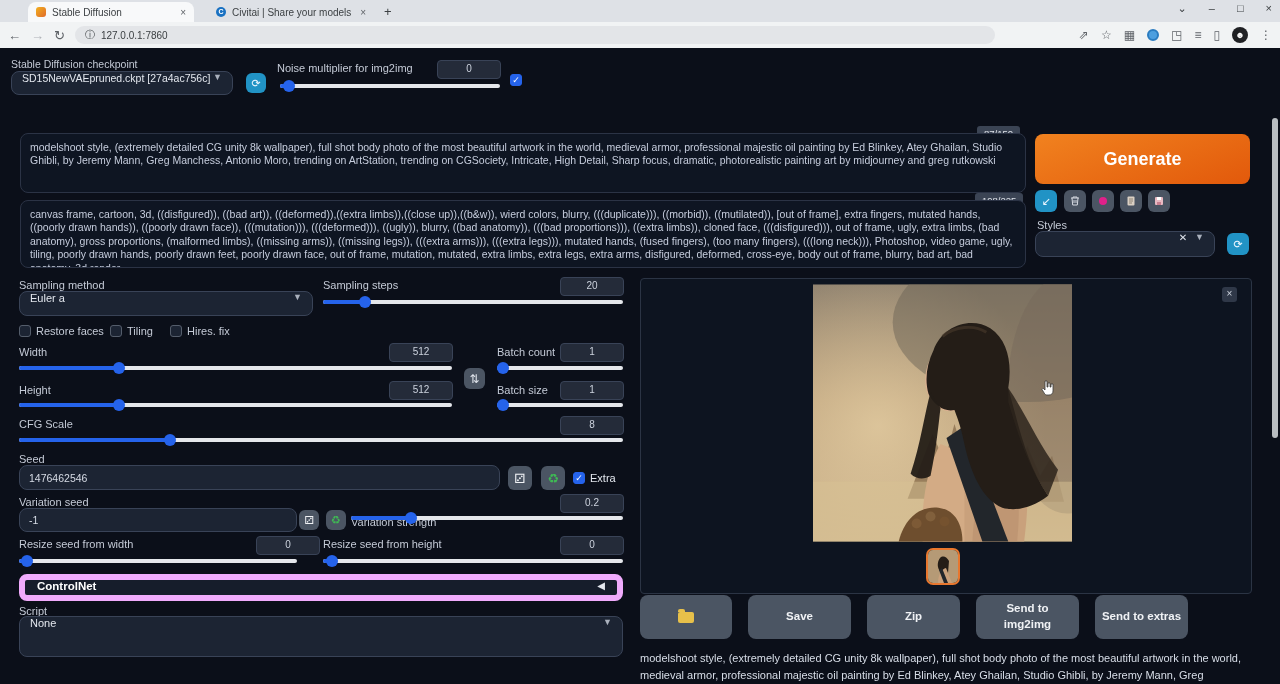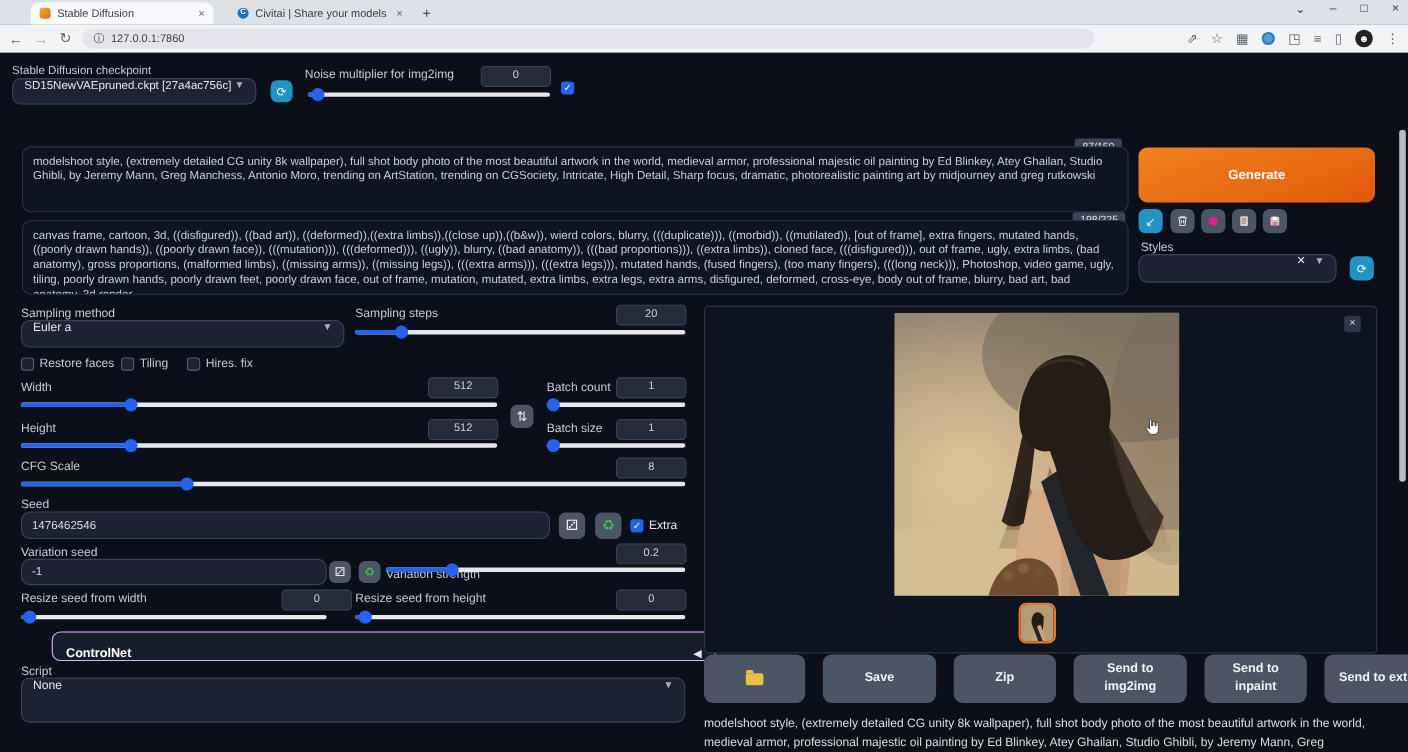--- a/index.html
+++ b/index.html
@@ -36,27 +36,27 @@
   .chip.blue{background:#2193c5;color:#eaf6ff;}
   .chip.grey{background:#4b5563;color:#e3e7ee;}
   .cb{position:absolute;width:12px;height:12px;border:1px solid #545d6b;border-radius:3px;background:#1c2433;box-sizing:border-box;}
   .cb.on{background:#2563eb;border-color:#2563eb;color:#fff;font-size:9px;line-height:11px;text-align:center;}
   .ta{position:absolute;background:#0e1522;border:1px solid #2b3345;border-radius:8px;color:#c6cddd;font-size:10.5px;line-height:13.4px;padding:7px 9px;box-sizing:border-box;overflow:hidden;}
   .counter{position:absolute;background:#3b4454;border-radius:3px;color:#dfe3ea;font-size:9.5px;padding:2px 7px;}
   .mtabs{position:absolute;left:20px;top:60px;display:flex;align-items:flex-end;gap:4px;font-size:11.5px;}
   .mtab{padding:5px 13px;color:#99a2b1;}
   .mtab.active{background:#18202e;border:1px solid #3a4354;border-bottom-color:#18202e;border-radius:7px 7px 0 0;color:#fff;font-weight:bold;}
   .gen{position:absolute;left:1035px;top:86px;width:215px;height:50px;border:none;border-radius:8px;
-       background:linear-gradient(160deg,#f1821f,#e2590b);color:#fff;font-weight:bold;font-size:12px;
+       background:linear-gradient(160deg,#f1821f,#e2590b);color:#fff;font-weight:bold;font-size:18px;
        font-family:inherit;}
   .outbtn{background:#4b5563;border:none;border-radius:8px;color:#f0f2f5;font-size:11.5px;font-weight:600;
           font-family:inherit;display:flex;align-items:center;justify-content:center;text-align:center;line-height:1.35;}
-  .accordion{position:absolute;left:19px;top:526px;width:604px;height:27px;background:#161d2b;border:1px solid #f0abfc;
-             border-radius:8px;display:flex;align-items:flex-end;padding:0 12px;box-sizing:border-box;color:#fff;
-             font-size:11.5px;font-weight:bold;margin-left:28px;}
+  .accordion{position:absolute;left:19px;top:526px;width:604px;height:27px;background:#161d2b;border:6px solid #f0abfc;
+             border-radius:8px;display:flex;align-items:flex-start;padding:0 12px;box-sizing:border-box;color:#fff;
+             font-size:11.5px;font-weight:bold;}
   .imgpanel{position:absolute;left:640px;top:230px;width:610px;height:314px;background:#0d1420;border:1px solid #2b3444;border-radius:4px;}
   .infotext{position:absolute;left:640px;top:602px;width:612px;color:#d8dee8;font-size:11px;line-height:17px;}
   .scrollthumb{position:absolute;right:2px;top:70px;width:6px;height:320px;background:#b9bdc1;border-radius:3px;}
   .seedinput{position:absolute;background:#1c2433;border:1px solid #394357;border-radius:8px;color:#d7dce6;
              font-size:10.5px;display:flex;align-items:center;padding:0 9px;box-sizing:border-box;}
   .folderic{width:16px;height:11px;background:#e7c04a;border-radius:2px;position:relative;}
   .folderic:before{content:"";position:absolute;left:0;top:-3px;width:7px;height:3px;background:#e7c04a;border-radius:2px 2px 0 0;}
 </style>
 </head>
 <body>
@@ -336,21 +336,20 @@
         </svg>
     </div>
 
     <div style="position:absolute;left:640px;top:547px;width:612px;display:grid;grid-template-columns:92px 103px 93px 103px 93px 106px;gap:16px">
       <button class="outbtn" style="height:44px">
           <span class="folderic"></span>
         </button>
       <button class="outbtn" style="height:44px">Save</button>
       <button class="outbtn" style="height:44px">Zip</button>
       <button class="outbtn" style="height:44px">Send to img2img</button>
-      <button class="outbtn" style="height:44px">Send to inpaint</button>
       <button class="outbtn" style="height:44px">Send to extras</button>
     </div>
 
     <div class="infotext">modelshoot style, (extremely detailed CG unity 8k wallpaper), full shot body photo of the most beautiful artwork in the world, medieval armor, professional majestic oil painting by Ed Blinkey, Atey Ghailan, Studio Ghibli, by Jeremy Mann, Greg Manchess, Antonio Moro, trending on ArtStation, trending on</div>
 
     <div class="scrollthumb"></div>
   </div>
 </div>
 
 </body></html>

